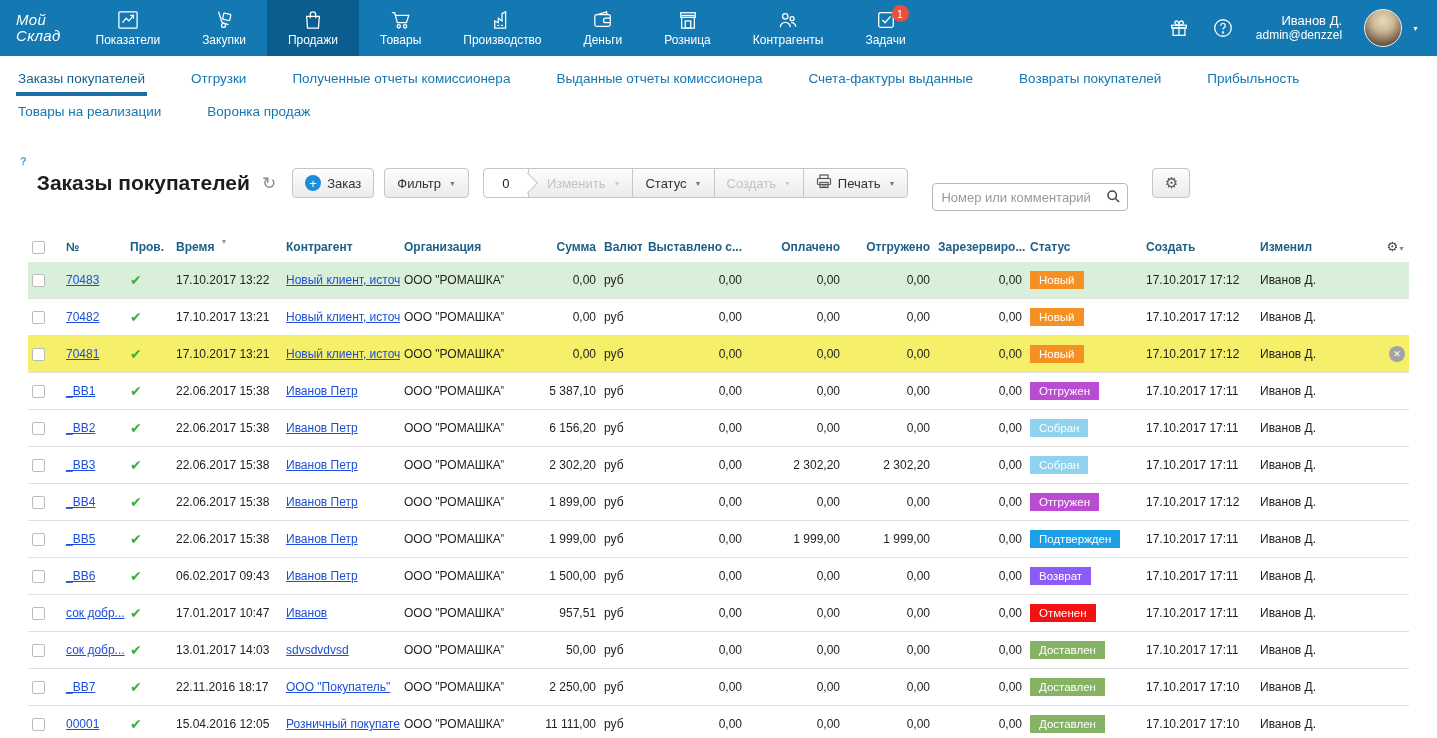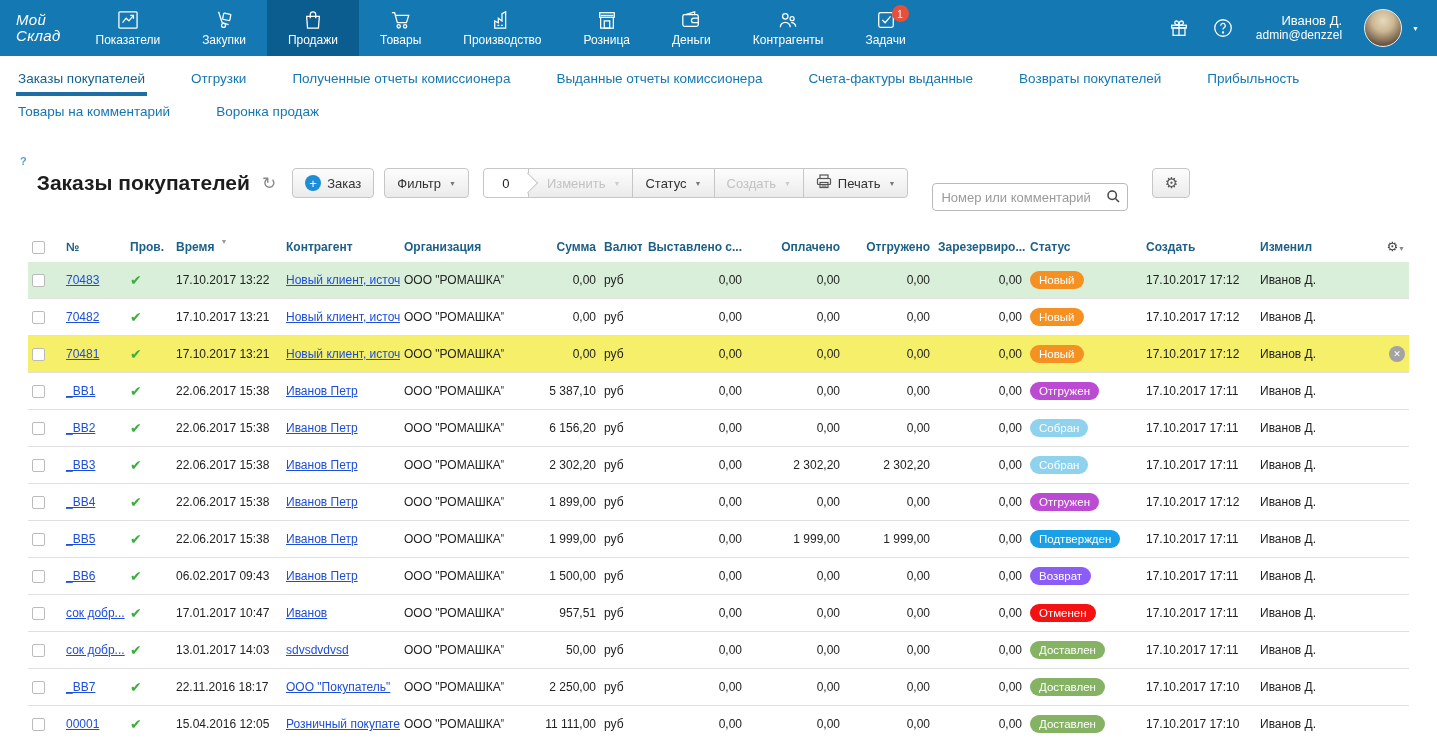--- a/index.html
+++ b/index.html
@@ -78,21 +78,21 @@
     white-space:nowrap; overflow:hidden; cursor:pointer; }
   thead th.num, td.num { text-align:right; }
   tbody td { padding:9px 4px; border-top:1px solid #e0e0e0; white-space:nowrap; overflow:hidden; }
   tbody tr:first-child td { border-top:none; }
   tbody tr.hl-green { background:#d9efda; }
   tbody tr.hl-yellow { background:#f5ef6a; }
   td a { color:#1d4ed8; text-decoration:underline; cursor:pointer; }
   .cb, .cb-h { width:13px; height:13px; border:1px solid #bbb; border-radius:2px; background:#fff;
     display:inline-block; cursor:pointer; vertical-align:middle; }
   .tick { color:#3aae3a; font-size:14px; font-weight:bold; }
-  .badge { display:inline-block; padding:3px 9px; border-radius:9px; color:#fff; font-size:11.5px; cursor:pointer; }
+  .badge { display:inline-block; padding:3px 9px; border-radius:0; color:#fff; font-size:11.5px; cursor:pointer; }
   .sort-ind { font-size:7px; color:#999; position:relative; top:-7px; left:6px; }
   .xicon { width:16px; height:16px; border-radius:50%; background:#a3a3a3; color:#fff; font-size:9px;
     display:inline-flex; align-items:center; justify-content:center; cursor:pointer; }
   .th-gear { text-align:right; color:#444; font-size:13px; }
   .th-gear .caret { font-size:7px; color:#888; }
 
   tfoot td { border-top:2px solid #2a7cb0; padding:8px 4px; font-weight:bold; white-space:nowrap; }
   .pager { display:flex; align-items:center; gap:5px; font-weight:normal; }
   .pg-btn { width:19px; height:19px; border:1px solid #d2d2d2; border-radius:3px; color:#b9b9b9;
     background:linear-gradient(#fcfcfc,#f0f0f0); display:inline-flex; align-items:center;
@@ -153,37 +153,37 @@
         <svg viewBox="0 0 24 22" fill="none" stroke="#fff" stroke-width="1.4">
           <path d="M4 20 V12 L8 14 V9 L12 12 V4 L16 2 V20 Z"></path>
           <path d="M7 17 h2 M11 17 h2"></path>
         </svg>
       </span>
     <span>Производство</span>
   </div>
   <div class="nav-item">
     <span>
         <svg viewBox="0 0 24 22" fill="none" stroke="#fff" stroke-width="1.4">
+          <rect x="3" y="5" width="17" height="13" rx="2"></rect>
+          <path d="M20 9 h-5 a2.5 2.5 0 0 0 0 5 h5"></path>
+          <path d="M6 5 L16 2 V5"></path>
+        </svg>
+      </span>
+    <span>Деньги</span>
+  </div>
+  <div class="nav-item">
+    <span>
+        <svg viewBox="0 0 24 22" fill="none" stroke="#fff" stroke-width="1.4">
           <rect x="4" y="3" width="16" height="5"></rect>
           <path d="M5 8 V20 H19 V8"></path>
           <rect x="9" y="12" width="6" height="8"></rect>
           <path d="M5 6 h14"></path>
         </svg>
       </span>
     <span>Розница</span>
-  </div>
-  <div class="nav-item">
-    <span>
-        <svg viewBox="0 0 24 22" fill="none" stroke="#fff" stroke-width="1.4">
-          <rect x="3" y="5" width="17" height="13" rx="2"></rect>
-          <path d="M20 9 h-5 a2.5 2.5 0 0 0 0 5 h5"></path>
-          <path d="M6 5 L16 2 V5"></path>
-        </svg>
-      </span>
-    <span>Деньги</span>
   </div>
   <div class="nav-item">
     <span>
         <svg viewBox="0 0 24 22" fill="none" stroke="#fff" stroke-width="1.4">
           <circle cx="9" cy="7" r="3"></circle>
           <path d="M3.5 19 a5.5 5.5 0 0 1 11 0"></path>
           <circle cx="16.5" cy="9.5" r="2.2"></circle>
           <path d="M15.5 14 a4.5 4.5 0 0 1 5 4.5"></path>
         </svg>
       </span>
@@ -230,21 +230,21 @@
   <div class="tab-row">
     <span class="tab active">Заказы покупателей</span>
     <span class="tab">Отгрузки</span>
     <span class="tab">Полученные отчеты комиссионера</span>
     <span class="tab">Выданные отчеты комиссионера</span>
     <span class="tab">Счета-фактуры выданные</span>
     <span class="tab">Возвраты покупателей</span>
     <span class="tab">Прибыльность</span>
   </div>
   <div class="tab-row second">
-    <span class="tab">Товары на комментарий</span>
+    <span class="tab">Товары на реализации</span>
     <span class="tab">Воронка продаж</span>
   </div>
 </nav>
 
 <div class="toolbar">
   <span class="help-q">?</span>
   <span class="page-title">Заказы покупателей</span>
   <span class="refresh-icon">↻</span>
 
   <button class="btn">

